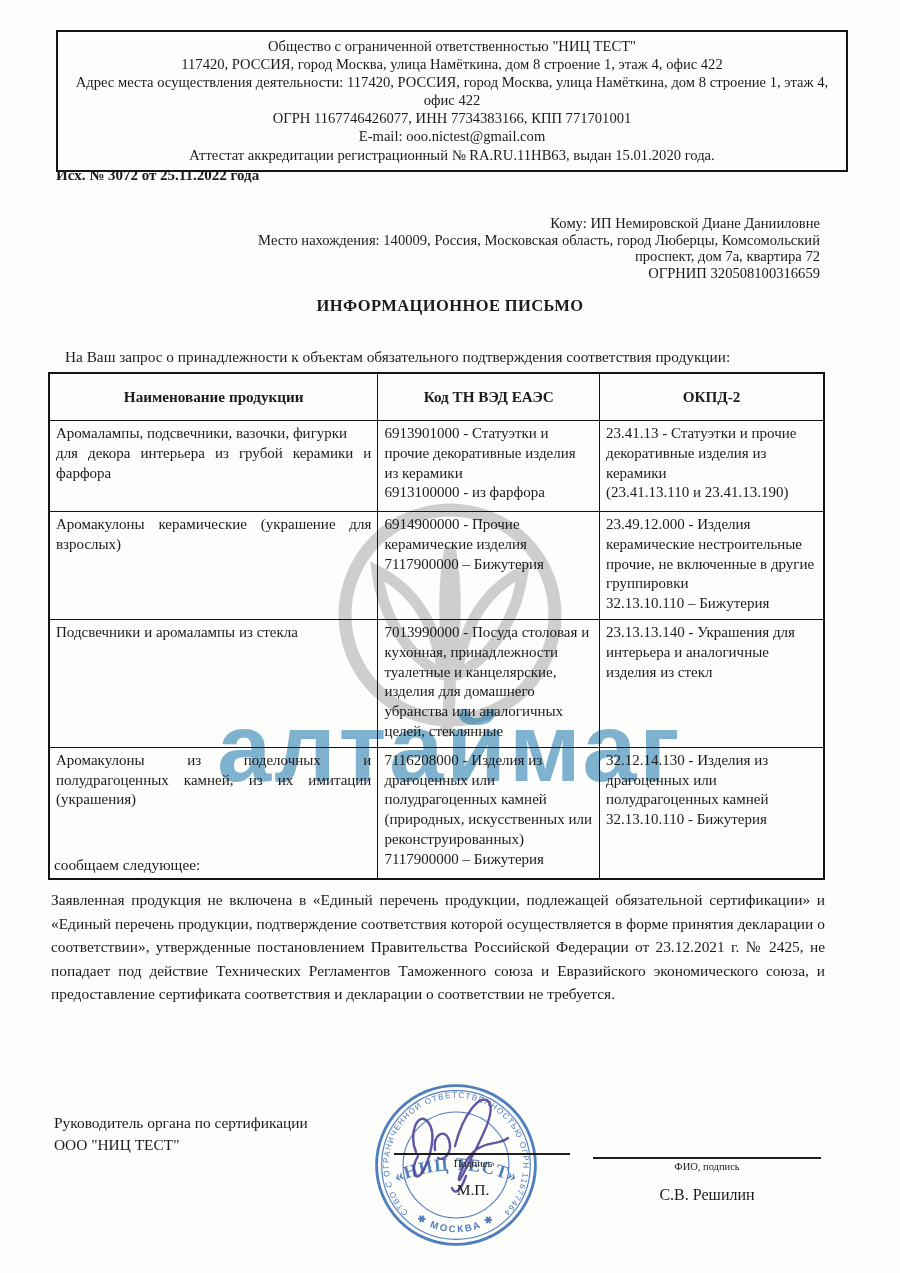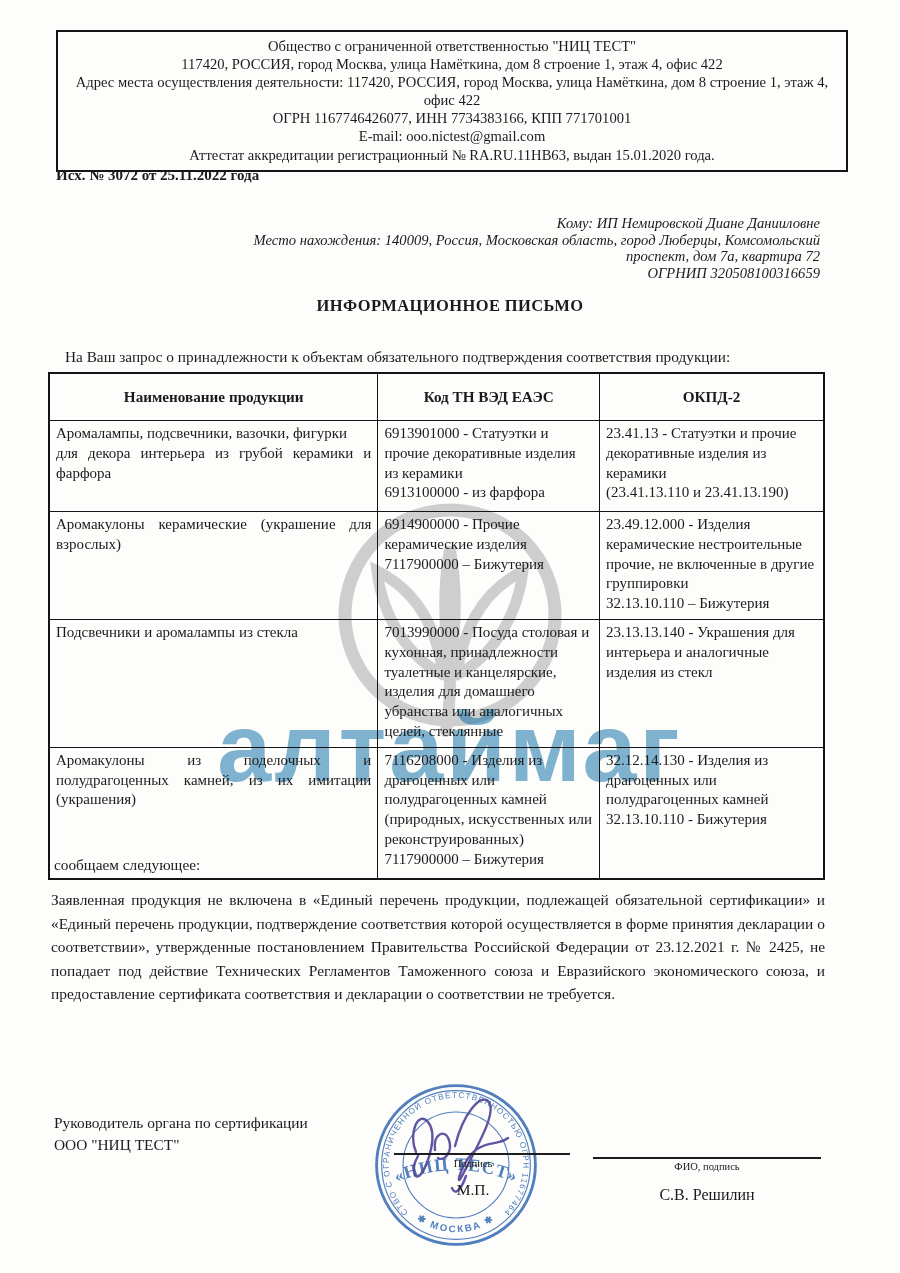--- a/index.html
+++ b/index.html
@@ -25,21 +25,21 @@
   }
 
   .content-layer{position:absolute;inset:0;z-index:1;}
 
   .org-box{
     left:56px;top:30px;width:768px;padding:5px 10px 6px;
     border:2.5px solid #151515;
     text-align:center;font-size:14.6px;line-height:18.1px;
   }
   .ref{left:56px;top:167px;font-weight:bold;font-size:15px;}
-  .recipient{left:240px;top:215px;width:580px;text-align:right;font-size:14.6px;line-height:16.6px;font-style:italic;}
+  .recipient{left:240px;top:215px;width:580px;text-align:right;font-size:14.6px;line-height:16.6px;}
   .title{left:0;top:296px;width:900px;text-align:center;font-weight:bold;font-size:16.5px;letter-spacing:.4px;margin:0;}
   .intro{left:50px;top:333px;width:800px;font-size:15.3px;margin:15px;}
 
   table.products{
     left:48px;top:372px;width:777px;position:absolute;
     border-collapse:collapse;border:2.6px solid #141414;
     font-size:15px;
   }
   table.products th{
     border:1.6px solid #141414;font-weight:bold;font-size:15.2px;

